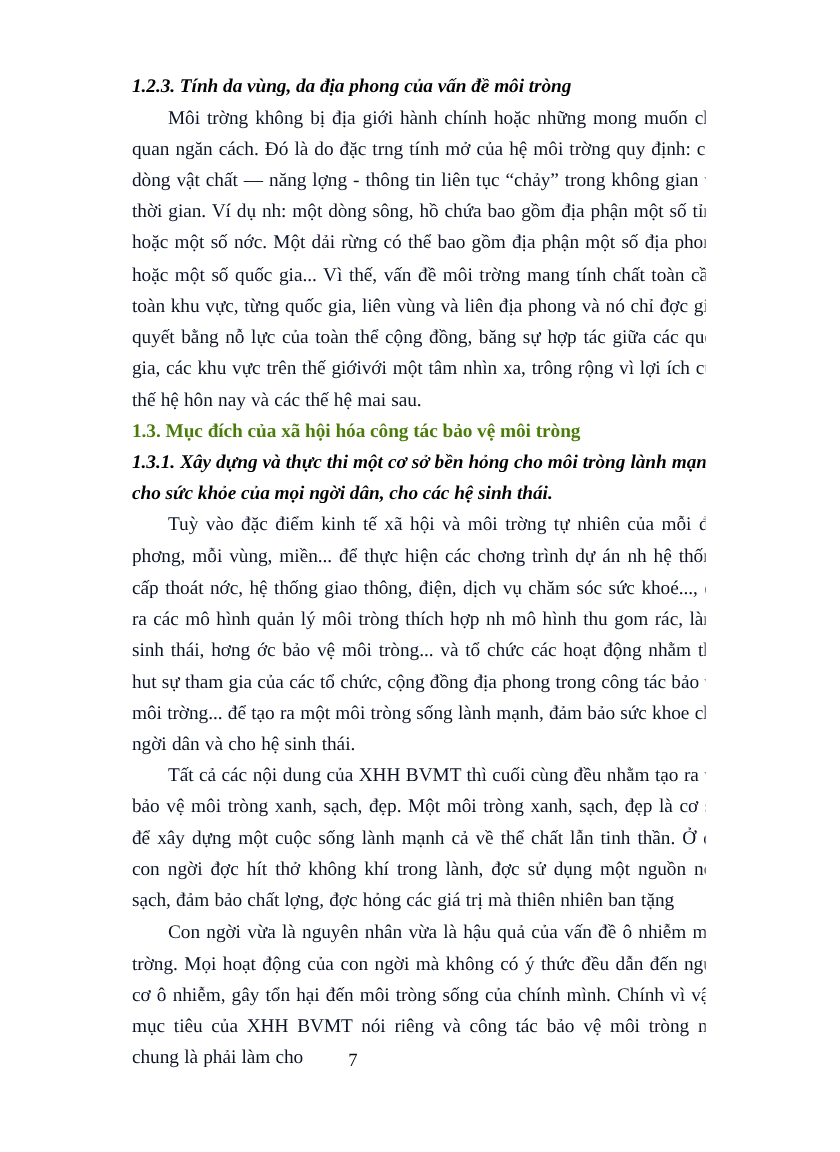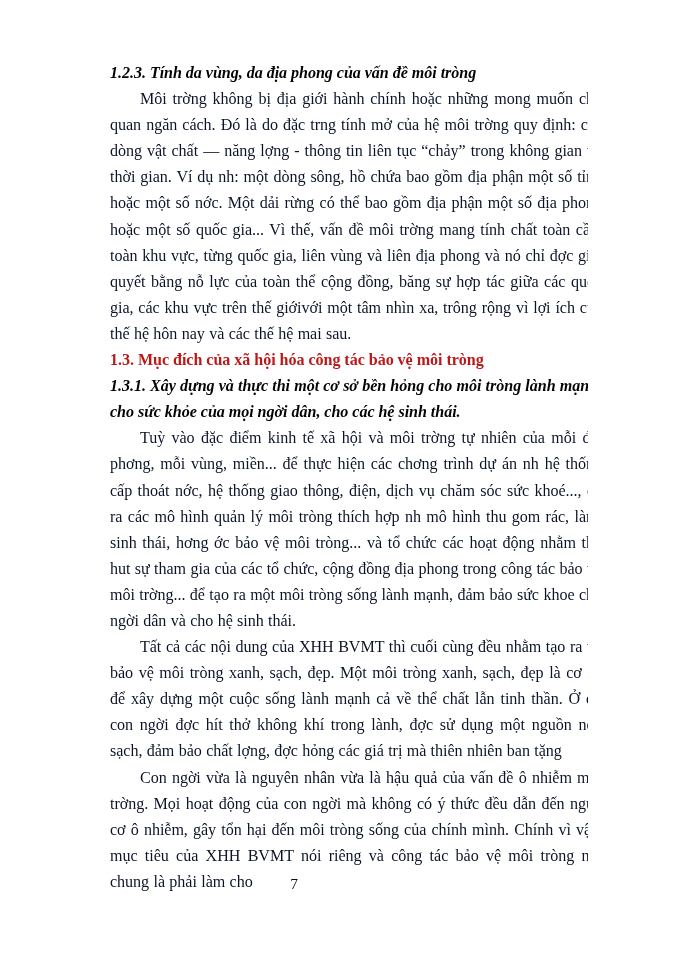--- a/index.html
+++ b/index.html
@@ -52,21 +52,21 @@
     color: #080808;
   }
   
   .heading-bold {
     margin: 0;
     font-size: 16.1px;
     line-height: 26.1px;
     font-weight: bold;
     text-align: left;
     letter-spacing: -0.05px;
-    color: #b91c1c;
+    color: #4d7c0f;
   }
   .page-number {
     position: absolute;
     left: 0;
     right: 0;
     top: 874px;
     text-align: center;
     font-size: 15.5px;
     line-height: 20px;
     color: #101010;

